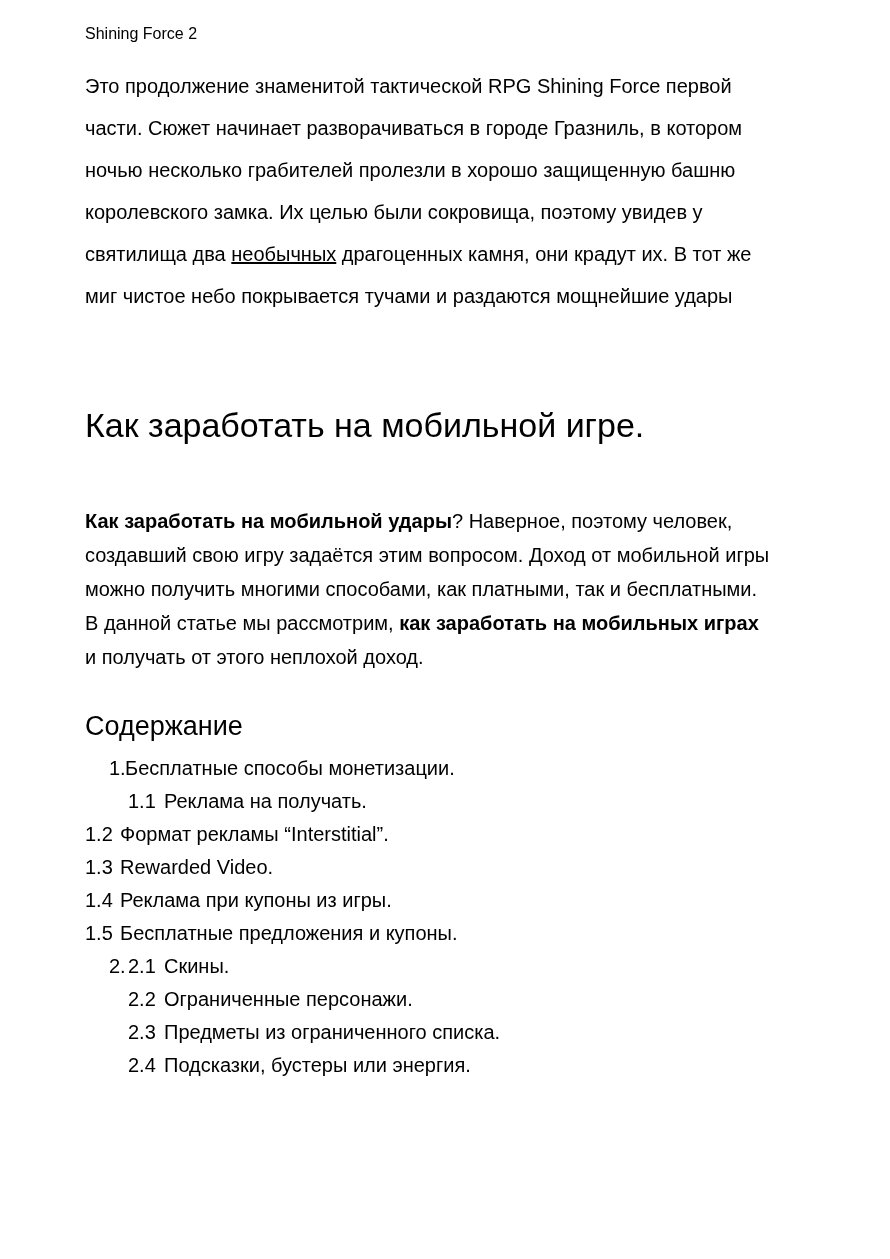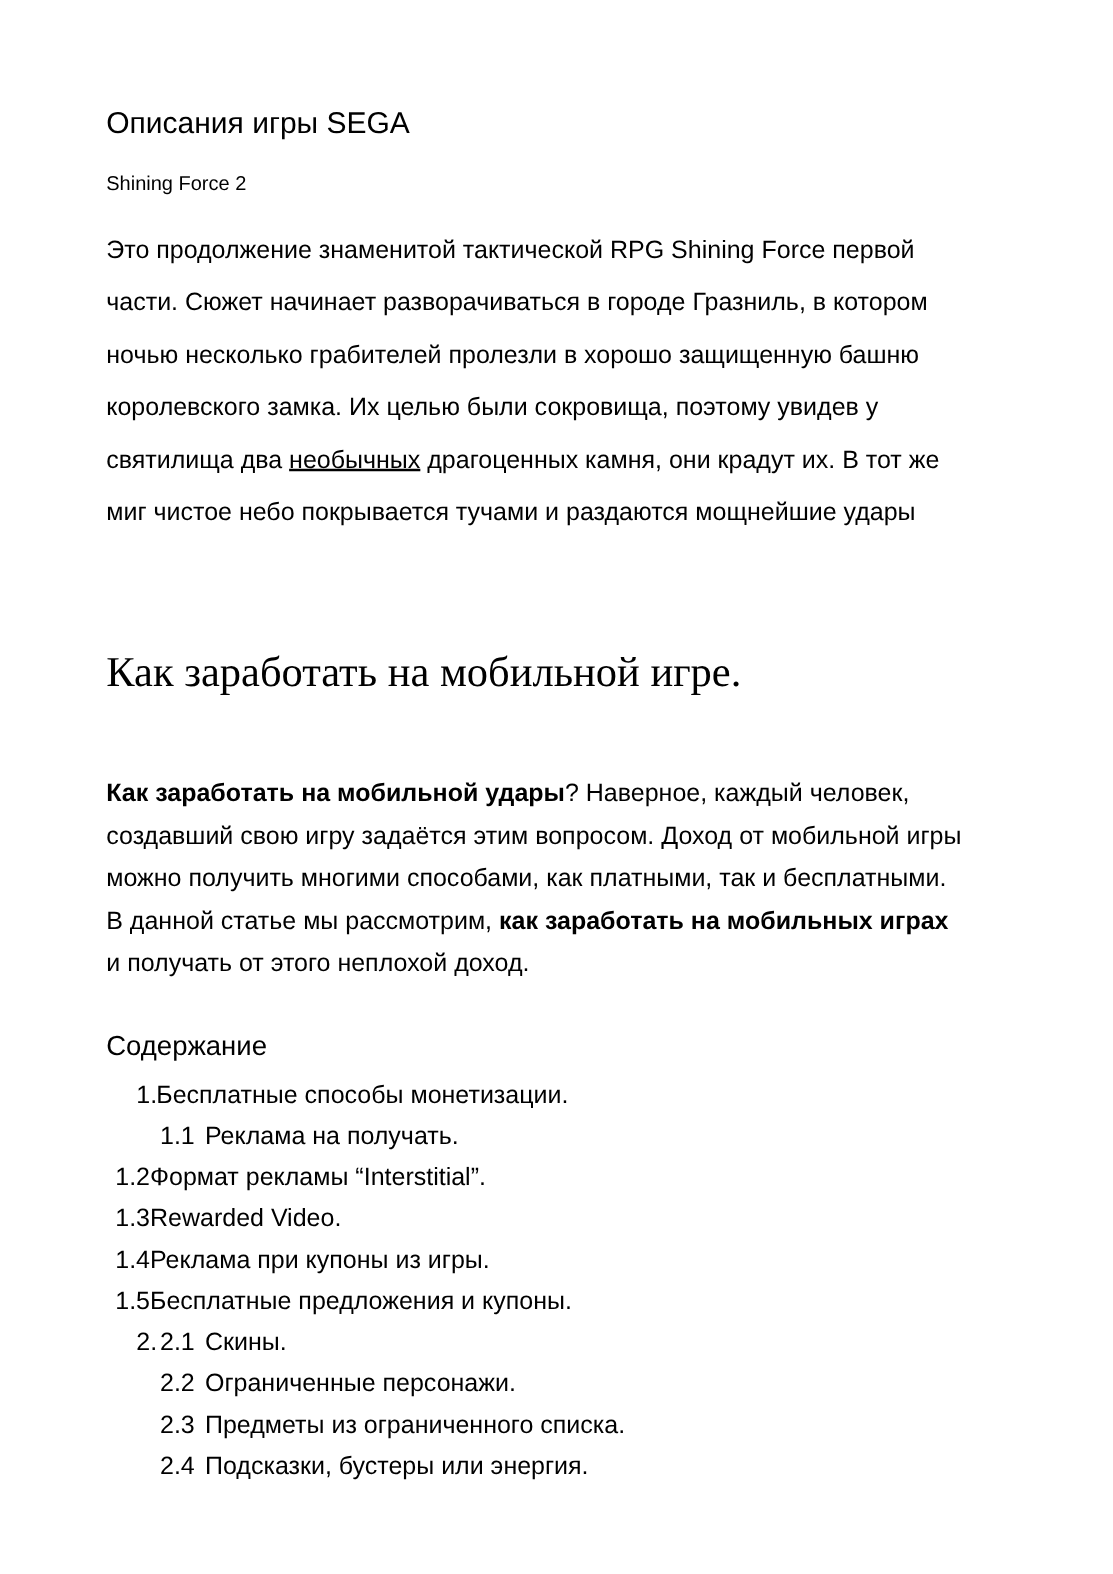--- a/index.html
+++ b/index.html
@@ -38,65 +38,63 @@
     font-size: 20px;
     line-height: 42px;
     white-space: pre-wrap;
   }
   .doc-title {
     margin: 0;
     margin-top: 88px;
     font-size: 34px;
     font-weight: 400;
     line-height: 1.2;
-    font-family: Liberation Serif, serif;
   }
   .para2 {
     margin: 0;
     margin-top: 58px;
     font-size: 20px;
     line-height: 34px;
     white-space: pre-wrap;
   }
   .h3 {
     margin: 0;
     margin-top: 36px;
-    font-size: 22px;
+    font-size: 27px;
     font-weight: 400;
     line-height: 1.2;
   }
   .toc {
     margin-top: 10px;
     font-size: 20px;
     line-height: 33px;
   }
   .toc-row { position: relative; white-space: pre-wrap; }
   .toc-row.l1 { padding-left: 40px; }
   .toc-row.l1 .marker { position: absolute; left: 24px; top: 0; }
   .toc-row.l2 { padding-left: 43px; }
   .toc-row.l2 .marker { display: inline-block; width: 36px; }
   .toc-row.margin { padding-left: 0; }
-  .toc-row.margin .marker { display: inline-block; width: 35px; text-align: right; }
+  .toc-row.margin .marker { display: inline-block; width: 35px; }
   .seg-b { font-weight: 700; }
   .seg-u { text-decoration: underline; }
 </style>
 </head>
 <body>
 
 <div class="page">
-  <h1 class="h1">Описания игры SEGA</h1>
   <h2 class="h2">Shining Force 2</h2>
   <p class="para1"><span class="">Это продолжение знаменитой тактической RPG Shining Force первой
 части. Сюжет начинает разворачиваться в городе Гразниль, в котором
 ночью несколько грабителей пролезли в хорошо защищенную башню
 королевского замка. Их целью были сокровища, поэтому увидев у
 святилища два </span><span class="seg-u">необычных</span><span class=""> драгоценных камня, они крадут их. В тот же
 миг чистое небо покрывается тучами и раздаются мощнейшие удары</span></p>
   <h1 class="doc-title">Как заработать на мобильной игре.</h1>
-  <p class="para2"><span class="seg-b ">Как заработать на мобильной удары</span><span class="">? Наверное, каждый человек,
+  <p class="para2"><span class="seg-b ">Как заработать на мобильной удары</span><span class="">? Наверное, поэтому человек,
 создавший свою игру задаётся этим вопросом. Доход от мобильной игры
 можно получить многими способами, как платными, так и бесплатными.
 В данной статье мы рассмотрим, </span><span class="seg-b ">как заработать на мобильных играх</span><span class="">
 и получать от этого неплохой доход.</span></p>
   <h2 class="h3">Содержание</h2>
   <div class="toc">
       <div class="toc-row l1"><span class="marker">1.</span><span>Бесплатные способы монетизации.</span></div>
       <div class="toc-row l2"><span class="marker">1.1</span><span>Реклама на получать.</span></div>
       <div class="toc-row margin"><span class="marker">1.2</span><span>Формат рекламы “Interstitial”.</span></div>
       <div class="toc-row margin"><span class="marker">1.3</span><span>Rewarded Video.</span></div>

